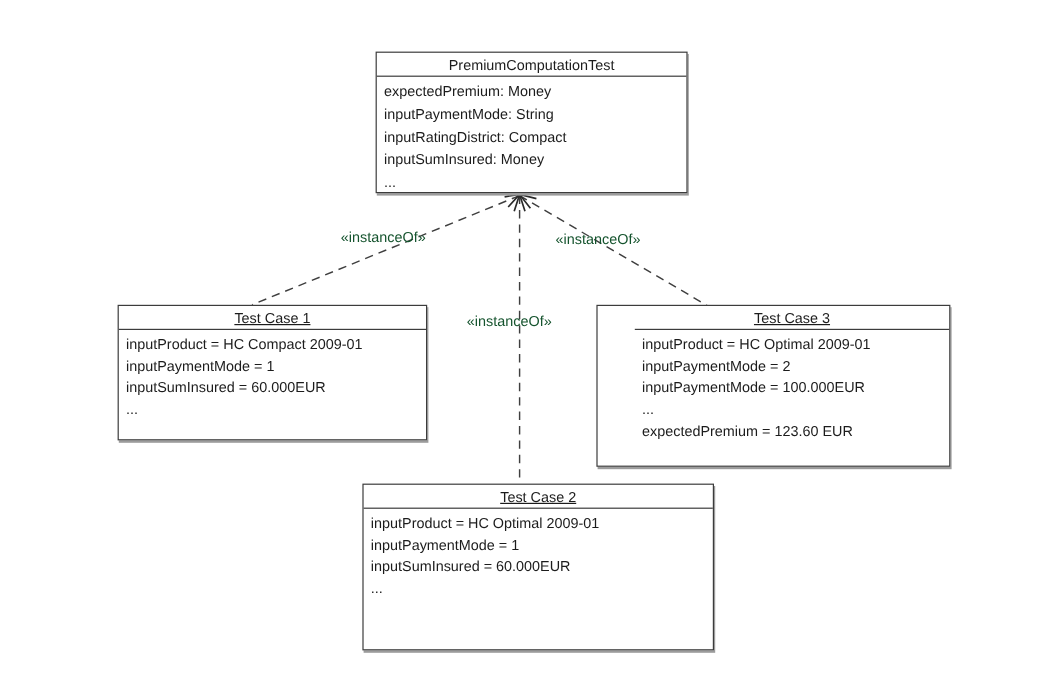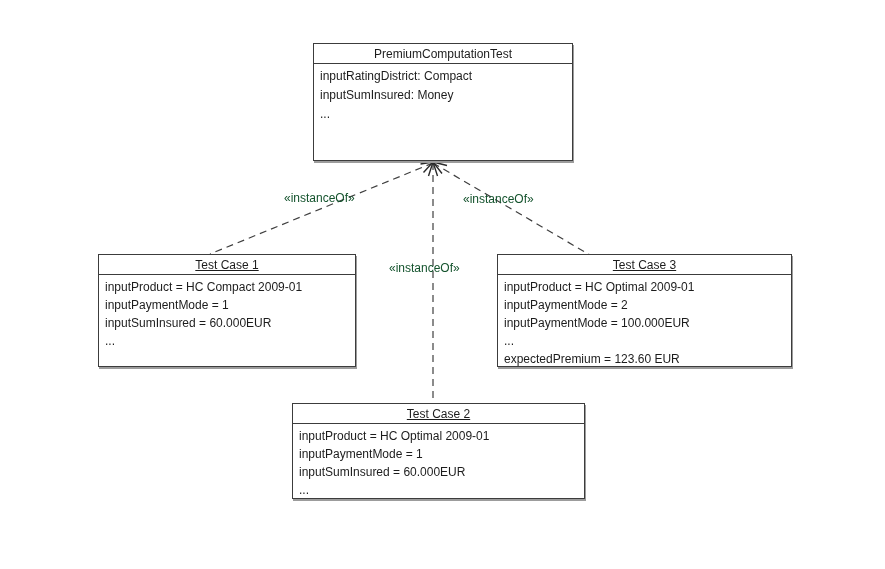--- a/index.html
+++ b/index.html
@@ -70,48 +70,50 @@
     <path class="conn" d="M433,163 L433,403"></path>
     <path class="conn" d="M433,163 L590,255"></path>
     <path class="arrowhead" d="M423.5,172.5 L433,162 L420.5,164"></path>
     <path class="arrowhead" d="M428.5,176 L433,162 L437.5,176"></path>
     <path class="arrowhead" d="M442,173.5 L433,162 L447,165.5"></path>
   </svg>
 
   <div class="uml-box class-box" style="left:313px; top:43px; width:260px; height:118px;">
     <div class="uml-title">PremiumComputationTest</div>
     <div class="uml-attrs">
+        <div class="attr-line">expectedPremium: Money</div>
+        <div class="attr-line">inputPaymentMode: String</div>
         <div class="attr-line">inputRatingDistrict: Compact</div>
         <div class="attr-line">inputSumInsured: Money</div>
         <div class="attr-line">...</div>
       </div>
   </div>
 
   <div class="uml-box tc-box" style="left:98px; top:254px; width:258px; height:113px;">
     <div class="uml-title underlined">Test Case 1</div>
     <div class="uml-attrs">
         <div class="attr-line">inputProduct = HC Compact 2009-01</div>
         <div class="attr-line">inputPaymentMode = 1</div>
         <div class="attr-line">inputSumInsured = 60.000EUR</div>
         <div class="attr-line">...</div>
       </div>
   </div>
 
-  <div class="uml-box tc-box" style="left:497px; top:254px; width:295px; height:113px;">
+  <div class="uml-box tc-box" style="left:497px; top:254px; width:295px; height:135px;padding-left:31px;">
     <div class="uml-title underlined">Test Case 3</div>
     <div class="uml-attrs">
         <div class="attr-line">inputProduct = HC Optimal 2009-01</div>
         <div class="attr-line">inputPaymentMode = 2</div>
         <div class="attr-line">inputPaymentMode = 100.000EUR</div>
         <div class="attr-line">...</div>
         <div class="attr-line">expectedPremium = 123.60 EUR</div>
       </div>
   </div>
 
-  <div class="uml-box tc-box" style="left:292px; top:403px; width:293px; height:96px;">
+  <div class="uml-box tc-box" style="left:302px; top:403px; width:293px; height:139px;">
     <div class="uml-title underlined">Test Case 2</div>
     <div class="uml-attrs">
         <div class="attr-line">inputProduct = HC Optimal 2009-01</div>
         <div class="attr-line">inputPaymentMode = 1</div>
         <div class="attr-line">inputSumInsured = 60.000EUR</div>
         <div class="attr-line">...</div>
       </div>
   </div>
 
   <div class="conn-label" style="left:284px; top:191px;">«instanceOf»</div>

